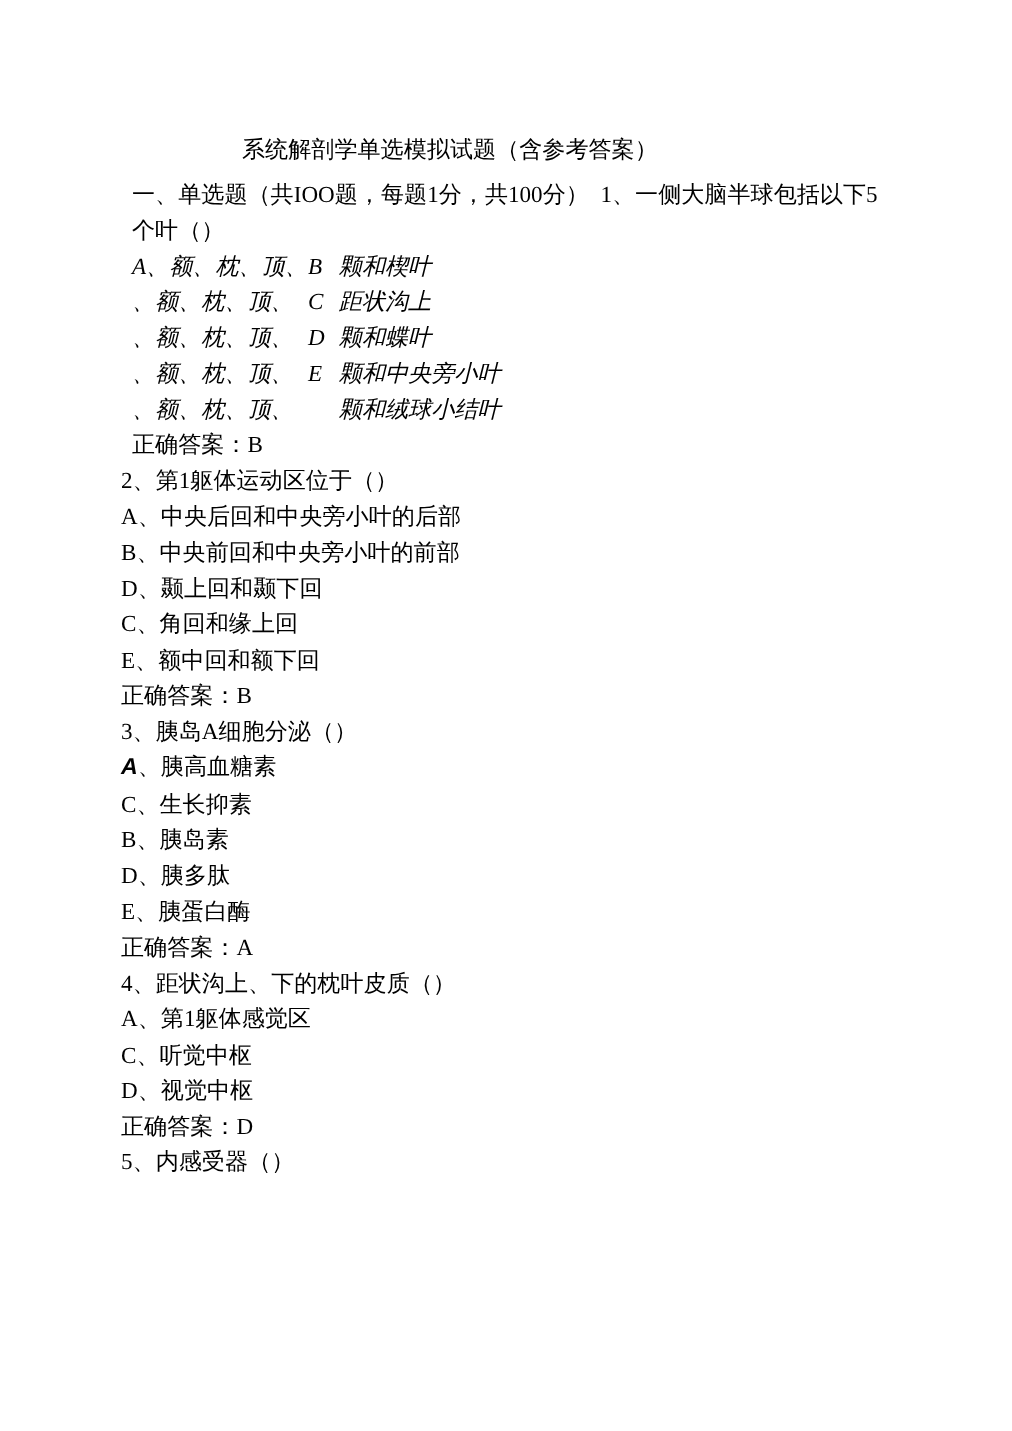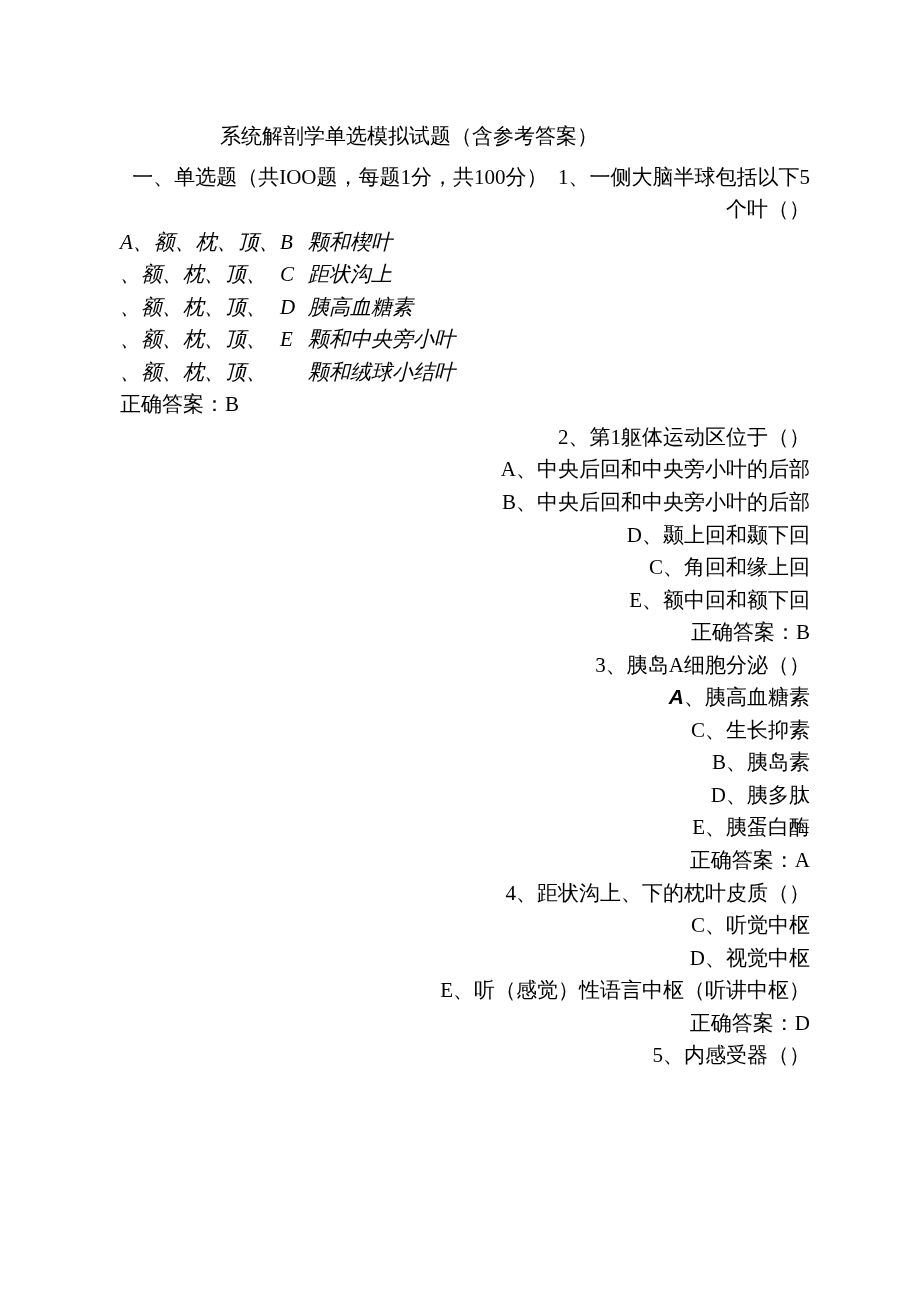--- a/index.html
+++ b/index.html
@@ -15,21 +15,20 @@
     font-size: 21px;
     line-height: 1.55;
   }
   .title {
     margin-left: 110px;
     margin-right: 60px;
     padding-bottom: 8px;
   }
   .section-intro {
     padding-left: 10px;
-    text-align: right;
   }
   .q1-options {
     display: flex;
     flex-direction: column;
     font-style: italic;
   }
   .q1-row {
     display: flex;
     align-items: baseline;
   }
@@ -41,21 +40,20 @@
     width: 28px;
   }
   .q1-right {
     flex: 1;
   }
   .ans1 {
     padding-left: 10px;
   }
   .block {
     padding-left: 0;
-    text-align: right;
   }
   .line {
     display: block;
   }
   .italic-a {
     font-style: italic;
     font-family: Arial, sans-serif;
     font-weight: 600;
   }
 </style>
@@ -77,63 +75,63 @@
       <span class="q1-right">颗和楔叶</span>
     </div>
     <div class="q1-row">
       <span class="q1-left">、额、枕、顶、</span>
       <span class="q1-letter">C</span>
       <span class="q1-right">距状沟上</span>
     </div>
     <div class="q1-row">
       <span class="q1-left">、额、枕、顶、</span>
       <span class="q1-letter">D</span>
-      <span class="q1-right">胰高血糖素</span>
+      <span class="q1-right">颗和蝶叶</span>
     </div>
     <div class="q1-row">
       <span class="q1-left">、额、枕、顶、</span>
       <span class="q1-letter">E</span>
       <span class="q1-right">颗和中央旁小叶</span>
     </div>
     <div class="q1-row">
       <span class="q1-left">、额、枕、顶、</span>
       <span class="q1-letter"></span>
       <span class="q1-right">颗和绒球小结叶</span>
     </div>
   </div>
 
   <div class="ans1">正确答案：B</div>
 
   <div class="block">
     <span class="line">2、第1躯体运动区位于（）</span>
     <span class="line">A、中央后回和中央旁小叶的后部</span>
-    <span class="line">B、中央后回和中央旁小叶的后部</span>
+    <span class="line">B、中央前回和中央旁小叶的前部</span>
     <span class="line">D、颞上回和颞下回</span>
     <span class="line">C、角回和缘上回</span>
     <span class="line">E、额中回和额下回</span>
     <span class="line">正确答案：B</span>
   </div>
 
   <div class="block">
     <span class="line">3、胰岛A细胞分泌（）</span>
     <span class="line">
       <span class="italic-a">A</span><span>、胰高血糖素</span>
     </span>
     <span class="line">C、生长抑素</span>
     <span class="line">B、胰岛素</span>
     <span class="line">D、胰多肽</span>
     <span class="line">E、胰蛋白酶</span>
     <span class="line">正确答案：A</span>
   </div>
 
   <div class="block">
     <span class="line">4、距状沟上、下的枕叶皮质（）</span>
+    <span class="line">A、第1躯体感觉区</span>
     <span class="line">C、听觉中枢</span>
     <span class="line">D、视觉中枢</span>
-    <span class="line">E、听（感觉）性语言中枢（听讲中枢）</span>
     <span class="line">正确答案：D</span>
   </div>
 
   <div class="block">
     <span class="line">5、内感受器（）</span>
   </div>
 
 </div>
 
 </body></html>

